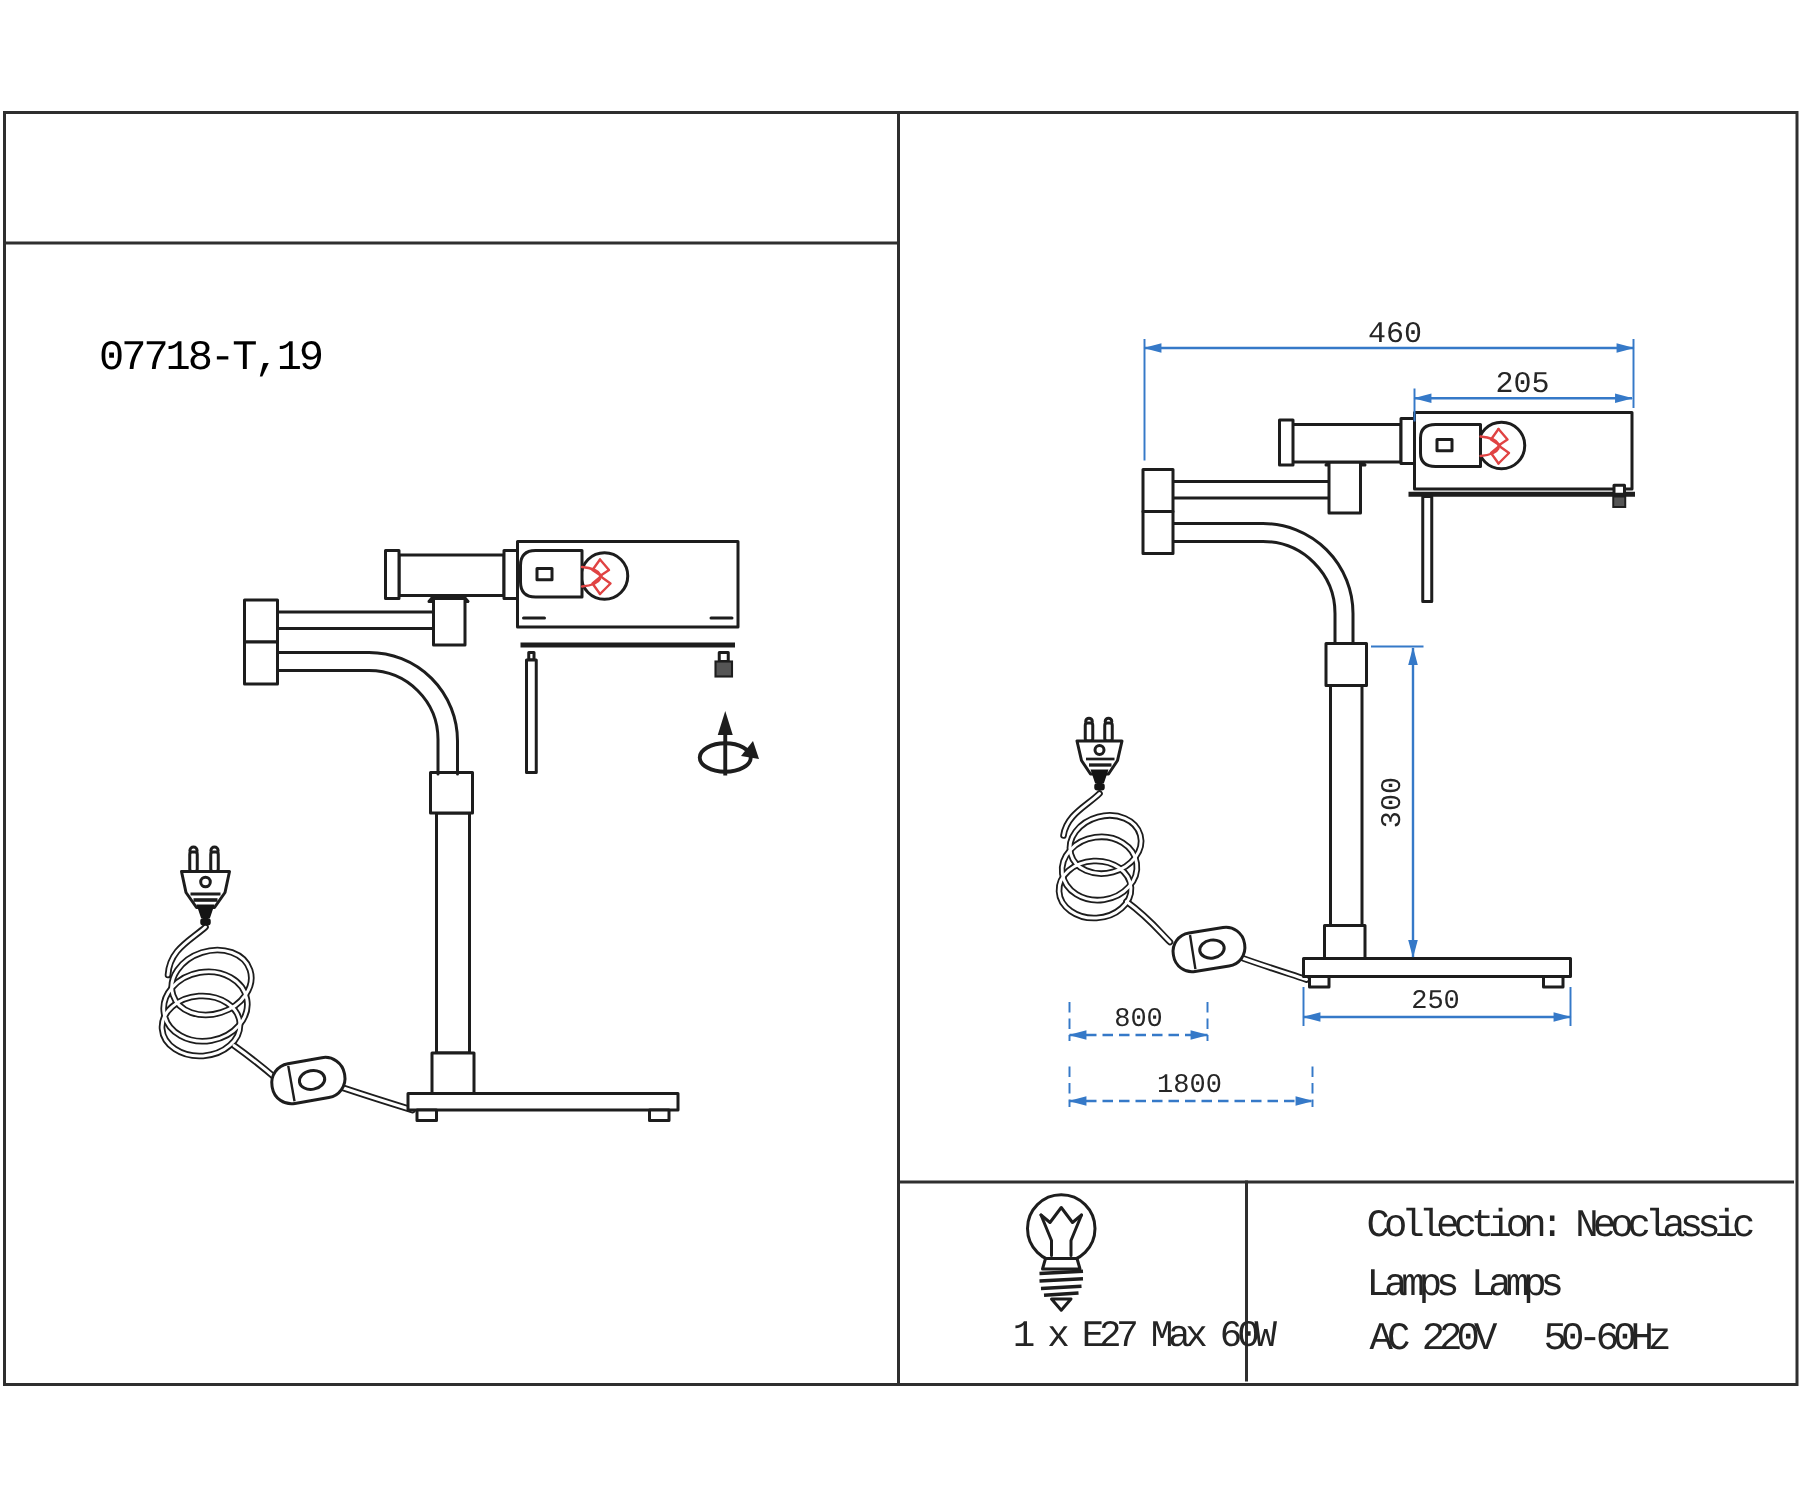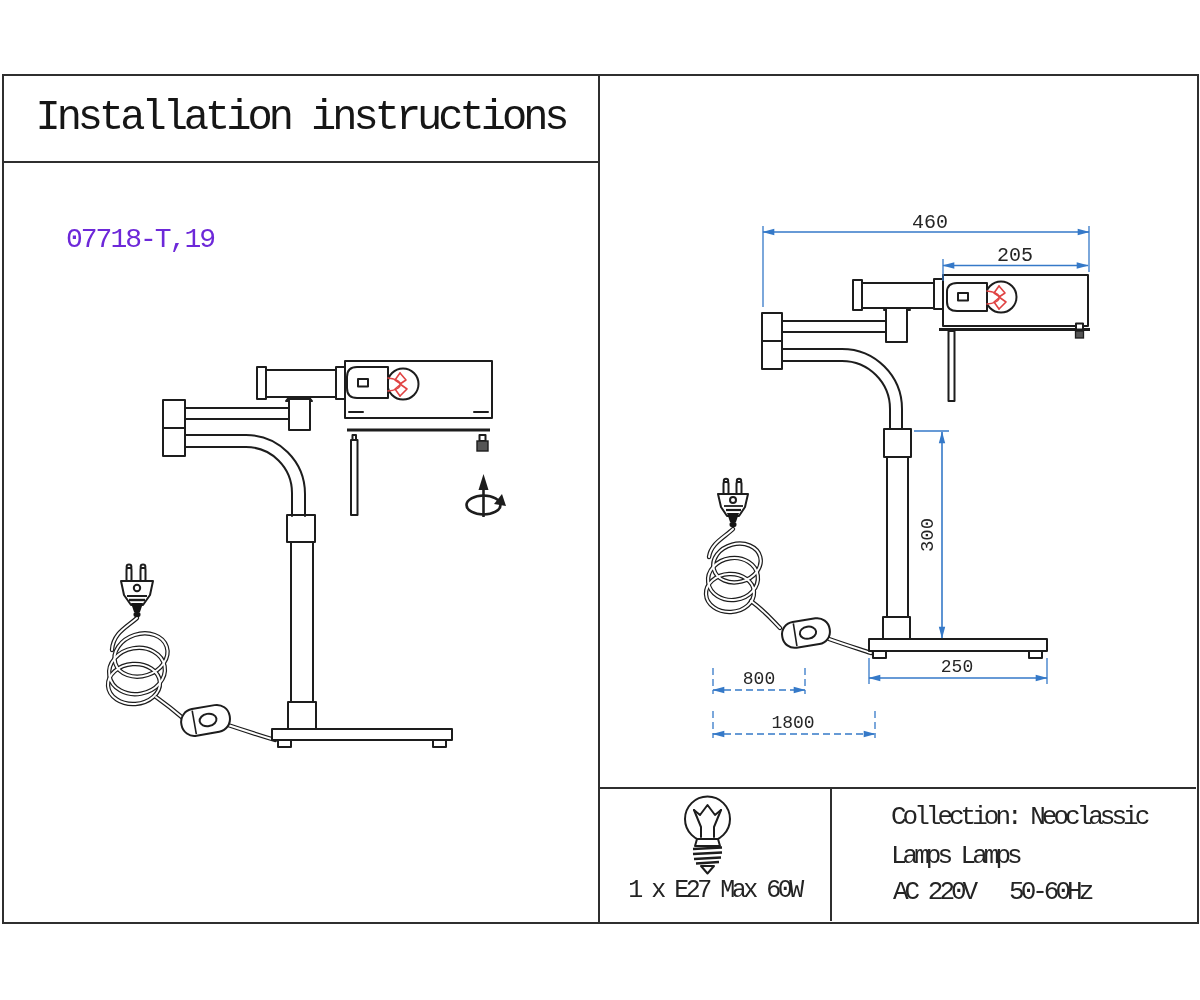--- a/index.html
+++ b/index.html
@@ -4,24 +4,24 @@
 <style>
   html,body{margin:0;padding:0;background:#ffffff;}
   .page{position:relative;width:1200px;height:1000px;background:#ffffff;overflow:hidden;
         font-family:"Liberation Mono", monospace;color:#1d1d1d;}
   .hline,.vline{position:absolute;background:#2f2f2f;}
   .frame-outer{position:absolute;left:2px;top:74px;width:1193px;height:846px;
                border:2px solid #2f2f2f;}
   .title{position:absolute;left:2px;top:76px;width:597px;height:84px;
          display:flex;align-items:center;justify-content:center;
          font-size:42px;letter-spacing:-4px;color:#161616;white-space:pre;}
-  .model{position:absolute;left:66px;top:224px;font-size:28px;letter-spacing:-2px;color:#6d28d9;}
-  .spec-text{position:absolute;font-size:26px;letter-spacing:-4px;color:#242424;white-space:pre;}
+  .model{position:absolute;left:66px;top:224px;font-size:28px;letter-spacing:-2px;color:#000000;}
+  .spec-text{position:absolute;font-size:26px;letter-spacing:-4px;color:#242424;white-space:pre;margin-left:20px;}
   .spec-bulb-label{position:absolute;left:599px;top:876px;width:231px;text-align:center;
-                   font-size:25px;letter-spacing:-3.5px;color:#242424;white-space:pre;}
+                   font-size:25px;letter-spacing:-3.5px;color:#242424;white-space:pre;padding-left:47px;}
   svg.canvas{position:absolute;left:0;top:0;}
   .ink{stroke:#1d1d1d;fill:none;stroke-width:2;stroke-linecap:round;stroke-linejoin:round;}
   .inkf{stroke:#1d1d1d;fill:#ffffff;stroke-width:2;stroke-linejoin:round;}
   .dim{stroke:#3579c8;stroke-width:1.6;fill:none;}
   .dimext{stroke:#3579c8;stroke-width:1.3;fill:none;}
   .dimdash{stroke-dasharray:7 4;}
   .dimtxt{fill:#262626;font-family:"Liberation Mono",monospace;}
   .cordb{stroke:#1d1d1d;stroke-width:4.4;fill:none;stroke-linecap:round;}
   .cordw{stroke:#ffffff;stroke-width:2;fill:none;stroke-linecap:round;}
   .red{stroke:#e04343;stroke-width:1.6;fill:none;stroke-linecap:round;stroke-linejoin:round;}
@@ -30,21 +30,20 @@
 <body>
 
 <div class="page">
 
   <div class="frame-outer"></div>
   <div class="vline" style="left:598px;top:74px;width:2px;height:848px;"></div>
   <div class="hline" style="left:2px;top:161px;width:597px;height:2px;"></div>
   <div class="hline" style="left:599px;top:787px;width:597px;height:2px;"></div>
   <div class="vline" style="left:830px;top:787px;width:2px;height:134px;"></div>
 
-  <div class="title">Installation instructions</div>
   <div class="model">07718-T,19</div>
 
   <svg class="canvas" width="1200" height="1000" viewBox="0 0 1200 1000">
     <defs>
       <pattern id="braid" width="10" height="10" patternUnits="userSpaceOnUse">
         <path d="M0,0 L5,5 M0,5 L5,10 M5,5 L10,0 M5,10 L10,5" stroke="#2a2a2a" stroke-width="1.2" fill="none"></path>
       </pattern>
       <marker id="dimarrow" markerWidth="14" markerHeight="10" refX="12.3" refY="5" orient="auto-start-reverse" markerUnits="userSpaceOnUse">
         <path d="M13,5 L1,1.8 L1,8.2 Z" fill="#3579c8"></path>
       </marker>

